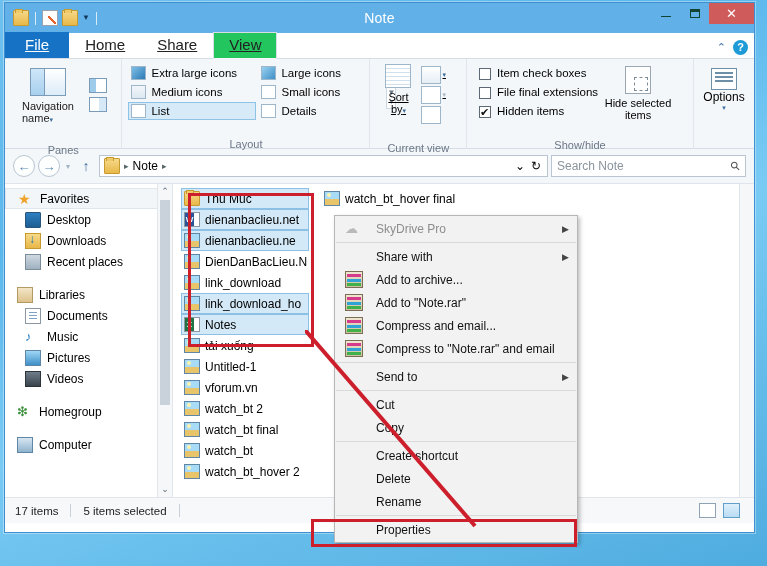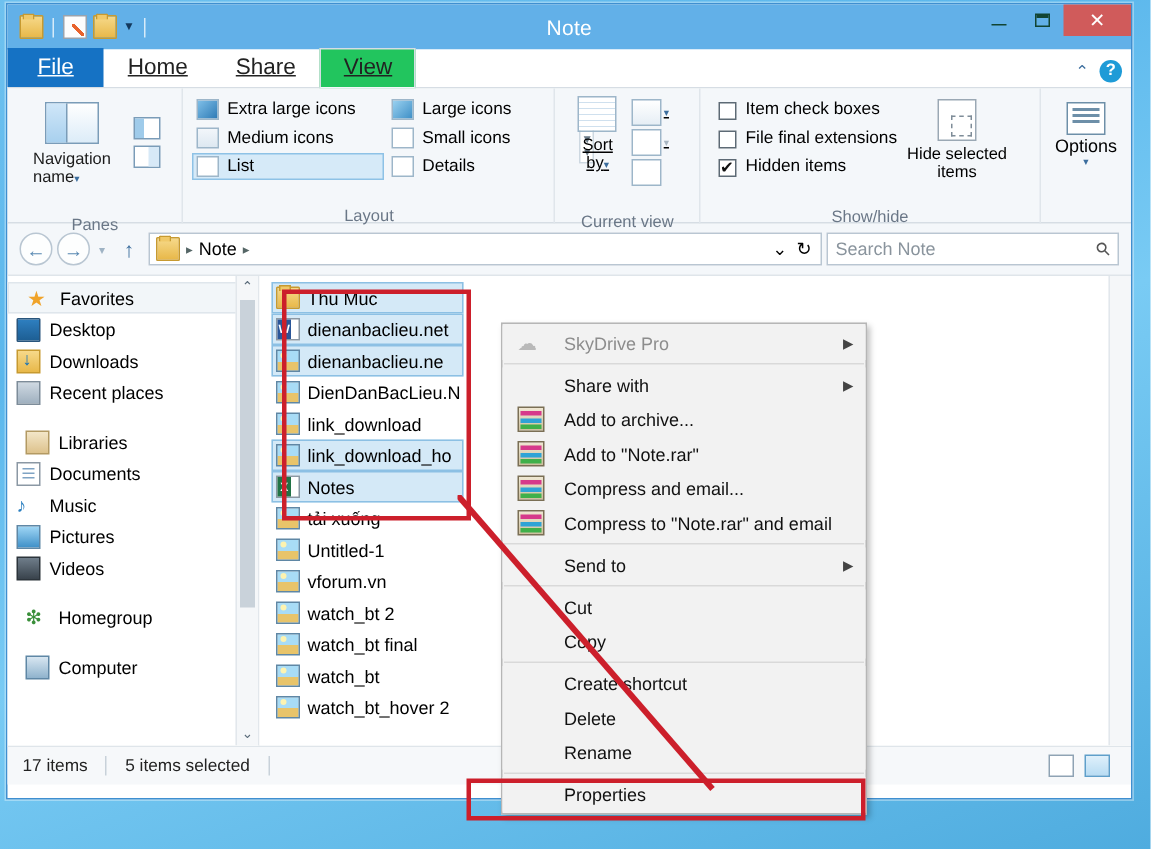--- a/index.html
+++ b/index.html
@@ -126,21 +126,21 @@
           align-items:center;gap:4px;padding:0 4px;font-size:12px;}
   .crumb-sep{color:#566;font-size:9px;}
   .crumb-end{margin-left:auto;display:flex;gap:6px;align-items:center;padding-right:2px;}
   .searchbox{width:195px;height:22px;border:1px solid #b9c6d2;background:#fff;display:flex;
              align-items:center;padding:0 5px;font-size:12px;color:#8a949d;}
   .mag{margin-left:auto;color:#555;font-size:12px;transform:rotate(-45deg);}
   
   .content{display:flex;height:313px;}
   .navpane{width:168px;border-right:1px solid #e2e7ec;position:relative;overflow:hidden;
            padding-top:4px;background:#fff;}
-  .nav-item{display:flex;align-items:center;gap:6px;height:21px;padding-left:6px;font-size:12px;}
+  .nav-item{display:flex;align-items:center;gap:6px;height:21px;padding-left:20px;font-size:12px;}
   .nav-item.root{padding-left:12px;}
   .nav-item.sel{background:#f2f6f9;border:1px solid #dfe6ec;}
   .nav-sp{height:12px;}
   .n-ico{width:16px;height:16px;flex:none;position:relative;}
   .i-star{color:#f0a32a;font-size:14px;line-height:16px;}
   .i-desktop{background:linear-gradient(#2e7fc0,#1d5e93);border:1px solid #29557c;border-radius:1px;}
   .i-dl{background:linear-gradient(#f6d98a,#e8b849);border:1px solid #c79a30;}
   .i-dl:after{content:"↓";position:absolute;left:3px;top:-2px;color:#1a74b5;font-size:12px;font-weight:bold;}
   .i-recent{background:linear-gradient(#cfd9e2,#9fb0bf);border:1px solid #7d8c99;}
   .i-lib{background:linear-gradient(#f3e6c8,#ddc28c);border:1px solid #b39a63;}
@@ -493,20 +493,26 @@
           </div>
         <div class="frow">
             <span class="f-ico fi-img"></span>
             <span>watch_bt</span>
           </div>
         <div class="frow">
             <span class="f-ico fi-img"></span>
             <span>watch_bt_hover 2</span>
           </div>
       </div>
+      <div class="fcol c2">
+        <div class="frow">
+            <span class="f-ico fi-img"></span>
+            <span>watch_bt_hover final</span>
+          </div>
+      </div>
       <div class="fscroll"></div>
     </div>
   </div>
 
   <div class="statusbar">
     <span>17 items</span>
     <span class="st-sep"></span>
     <span>5 items selected</span>
     <span class="st-sep"></span>
     <span class="st-right">

